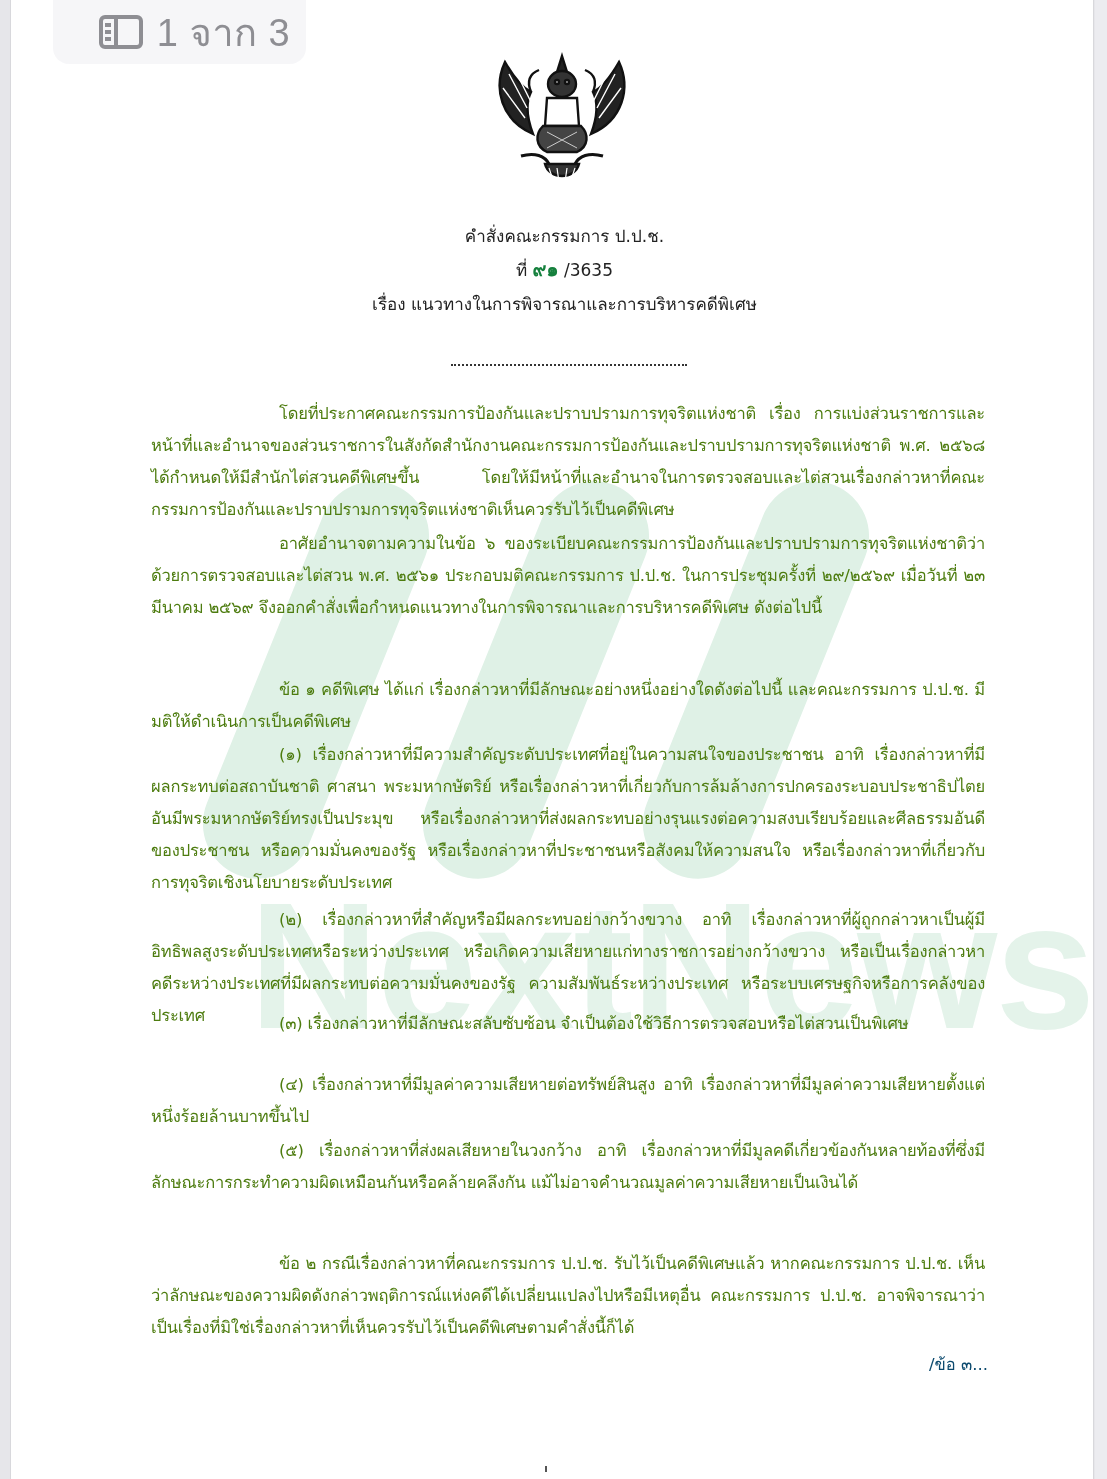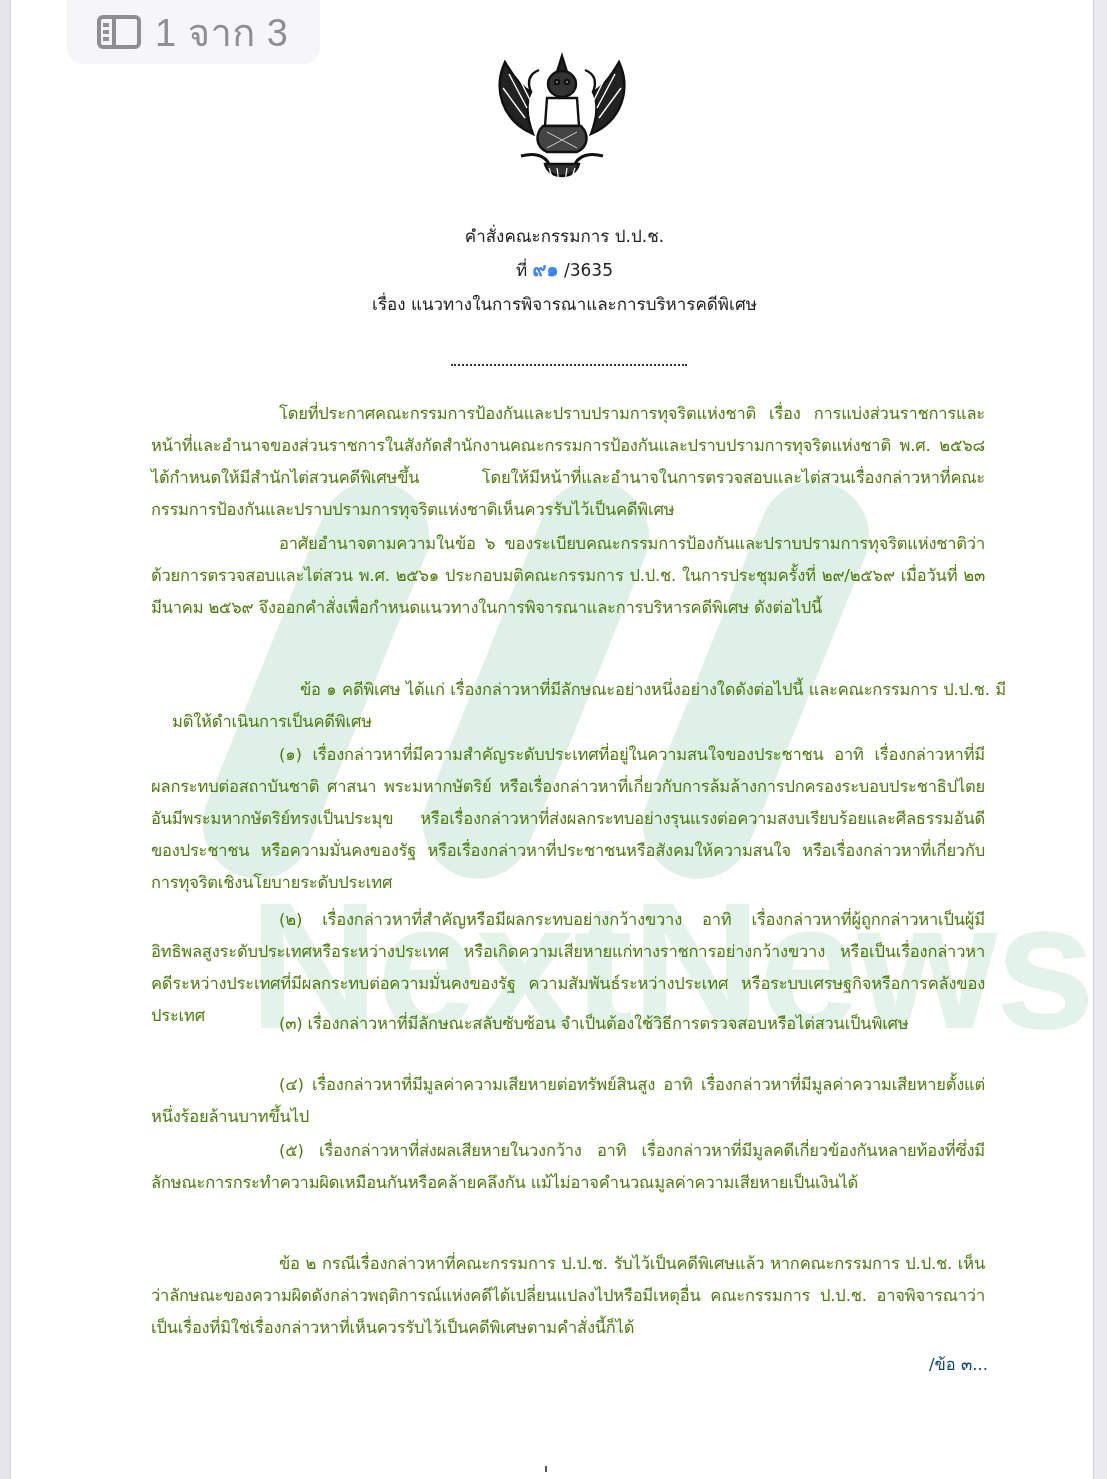--- a/index.html
+++ b/index.html
@@ -13,25 +13,25 @@
     position: absolute; left: 10px; top: 0; width: 1082px; height: 1479px;
     background: #ffffff;
     border-left: 1px solid #d8d8dc;
     border-right: 1px solid #d8d8dc;
     overflow: hidden;
   }
   .page-right-rail {
     position: absolute; right: 0; top: 0; width: 12px; height: 1479px; background: #ececf0;
   }
   .page-indicator {
-    position: absolute; left: 67px; top: 0; width: 253px; height: 64px;
+    position: absolute; left: 53px; top: 0; width: 253px; height: 64px;
     background: rgba(245,245,247,0.92);
     border-radius: 0 0 16px 16px;
     display: flex; align-items: center; gap: 14px; padding-left: 30px; box-sizing: border-box;
-    z-index: 10; cursor: pointer;
+    z-index: 10; cursor: pointer; justify-content: center;
   }
   .page-indicator .sidebar-icon {
     width: 44px; height: 34px; box-sizing: border-box;
     border: 4px solid #8e8e93; border-radius: 6px; position: relative;
   }
   .page-indicator .sidebar-icon .divider {
     position: absolute; left: 11px; top: 0; bottom: 0; width: 4px; background: #8e8e93;
   }
   .page-indicator .sidebar-icon .dot {
     position: absolute; left: 2px; width: 6px; height: 4px; background: #8e8e93;
@@ -52,21 +52,21 @@
 
   .content { position: absolute; left: 0; top: 0; width: 100%; height: 100%; z-index: 2; }
   .garuda { position: absolute; left: 476px; top: 48px; width: 150px; height: 140px; }
 
   .center-line {
     position: absolute; left: 0; width: 1107px; text-align: center; color: #222;
     font-family: "DejaVu Sans", sans-serif;
   }
   .order-title { top: 222px; font-size: 17px; }
   .order-no { top: 254px; font-size: 17px; }
-  .order-no .num { color: #3b82f6; font-weight: bold; font-size: 19px; }
+  .order-no .num { color: #15803d; font-weight: bold; font-size: 19px; }
   .subject { top: 290px; font-size: 17px; }
   .dots { position: absolute; left: 440px; top: 364px; width: 236px; border-top: 2px dotted #333; }
 
   .para {
     position: absolute; left: 140px; width: 834px; color: #4d7c0f;
     font-size: 16.5px; line-height: 32px; text-align: justify;
     font-family: "DejaVu Sans", sans-serif; letter-spacing: -0.2px;
   }
   .para .indent { display: inline-block; width: 128px; }
   .para .indent-sub { display: inline-block; width: 128px; }
@@ -117,21 +117,21 @@
     <div class="center-line order-no">
       <span>ที่</span>
       <span class="num">๙๑</span>
       <span>/3635</span>
     </div>
     <div class="center-line subject">เรื่อง แนวทางในการพิจารณาและการบริหารคดีพิเศษ</div>
     <div class="dots"></div>
 
     <div class="para" style="top:398px;"><span class="indent"></span><span>โดยที่ประกาศคณะกรรมการป้องกันและปราบปรามการทุจริตแห่งชาติ เรื่อง การแบ่งส่วนราชการและหน้าที่และอำนาจของส่วนราชการในสังกัดสำนักงานคณะกรรมการป้องกันและปราบปรามการทุจริตแห่งชาติ พ.ศ. ๒๕๖๘ ได้กำหนดให้มีสำนักไต่สวนคดีพิเศษขึ้น โดยให้มีหน้าที่และอำนาจในการตรวจสอบและไต่สวนเรื่องกล่าวหาที่คณะกรรมการป้องกันและปราบปรามการทุจริตแห่งชาติเห็นควรรับไว้เป็นคดีพิเศษ</span></div>
     <div class="para" style="top:528px;"><span class="indent"></span><span>อาศัยอำนาจตามความในข้อ ๖ ของระเบียบคณะกรรมการป้องกันและปราบปรามการทุจริตแห่งชาติว่าด้วยการตรวจสอบและไต่สวน พ.ศ. ๒๕๖๑ ประกอบมติคณะกรรมการ ป.ป.ช. ในการประชุมครั้งที่ ๒๙/๒๕๖๙ เมื่อวันที่ ๒๓ มีนาคม ๒๕๖๙ จึงออกคำสั่งเพื่อกำหนดแนวทางในการพิจารณาและการบริหารคดีพิเศษ ดังต่อไปนี้</span></div>
-    <div class="para" style="top:674px;margin-left:21px;"><span class="indent"></span><span>ข้อ ๑ คดีพิเศษ ได้แก่ เรื่องกล่าวหาที่มีลักษณะอย่างหนึ่งอย่างใดดังต่อไปนี้ และคณะกรรมการ ป.ป.ช. มีมติให้ดำเนินการเป็นคดีพิเศษ</span></div>
+    <div class="para" style="top:674px;"><span class="indent"></span><span>ข้อ ๑ คดีพิเศษ ได้แก่ เรื่องกล่าวหาที่มีลักษณะอย่างหนึ่งอย่างใดดังต่อไปนี้ และคณะกรรมการ ป.ป.ช. มีมติให้ดำเนินการเป็นคดีพิเศษ</span></div>
     <div class="para" style="top:739px;"><span class="indent-sub"></span><span>(๑) เรื่องกล่าวหาที่มีความสำคัญระดับประเทศที่อยู่ในความสนใจของประชาชน อาทิ เรื่องกล่าวหาที่มีผลกระทบต่อสถาบันชาติ ศาสนา พระมหากษัตริย์ หรือเรื่องกล่าวหาที่เกี่ยวกับการล้มล้างการปกครองระบอบประชาธิปไตยอันมีพระมหากษัตริย์ทรงเป็นประมุข หรือเรื่องกล่าวหาที่ส่งผลกระทบอย่างรุนแรงต่อความสงบเรียบร้อยและศีลธรรมอันดีของประชาชน หรือความมั่นคงของรัฐ หรือเรื่องกล่าวหาที่ประชาชนหรือสังคมให้ความสนใจ หรือเรื่องกล่าวหาที่เกี่ยวกับการทุจริตเชิงนโยบายระดับประเทศ</span></div>
     <div class="para" style="top:904px;"><span class="indent-sub"></span><span>(๒) เรื่องกล่าวหาที่สำคัญหรือมีผลกระทบอย่างกว้างขวาง อาทิ เรื่องกล่าวหาที่ผู้ถูกกล่าวหาเป็นผู้มีอิทธิพลสูงระดับประเทศหรือระหว่างประเทศ หรือเกิดความเสียหายแก่ทางราชการอย่างกว้างขวาง หรือเป็นเรื่องกล่าวหาคดีระหว่างประเทศที่มีผลกระทบต่อความมั่นคงของรัฐ ความสัมพันธ์ระหว่างประเทศ หรือระบบเศรษฐกิจหรือการคลังของประเทศ</span></div>
     <div class="para" style="top:1008px;"><span class="indent-sub"></span><span>(๓) เรื่องกล่าวหาที่มีลักษณะสลับซับซ้อน จำเป็นต้องใช้วิธีการตรวจสอบหรือไต่สวนเป็นพิเศษ</span></div>
     <div class="para" style="top:1069px;"><span class="indent-sub"></span><span>(๔) เรื่องกล่าวหาที่มีมูลค่าความเสียหายต่อทรัพย์สินสูง อาทิ เรื่องกล่าวหาที่มีมูลค่าความเสียหายตั้งแต่หนึ่งร้อยล้านบาทขึ้นไป</span></div>
     <div class="para" style="top:1135px;"><span class="indent-sub"></span><span>(๕) เรื่องกล่าวหาที่ส่งผลเสียหายในวงกว้าง อาทิ เรื่องกล่าวหาที่มีมูลคดีเกี่ยวข้องกันหลายท้องที่ซึ่งมีลักษณะการกระทำความผิดเหมือนกันหรือคล้ายคลึงกัน แม้ไม่อาจคำนวณมูลค่าความเสียหายเป็นเงินได้</span></div>
     <div class="para" style="top:1248px;"><span class="indent"></span><span>ข้อ ๒ กรณีเรื่องกล่าวหาที่คณะกรรมการ ป.ป.ช. รับไว้เป็นคดีพิเศษแล้ว หากคณะกรรมการ ป.ป.ช. เห็นว่าลักษณะของความผิดดังกล่าวพฤติการณ์แห่งคดีได้เปลี่ยนแปลงไปหรือมีเหตุอื่น คณะกรรมการ ป.ป.ช. อาจพิจารณาว่าเป็นเรื่องที่มิใช่เรื่องกล่าวหาที่เห็นควรรับไว้เป็นคดีพิเศษตามคำสั่งนี้ก็ได้</span></div>
 
     <div class="next-page">/ข้อ ๓...</div>
     <div class="bottom-mark"></div>
   </div>

